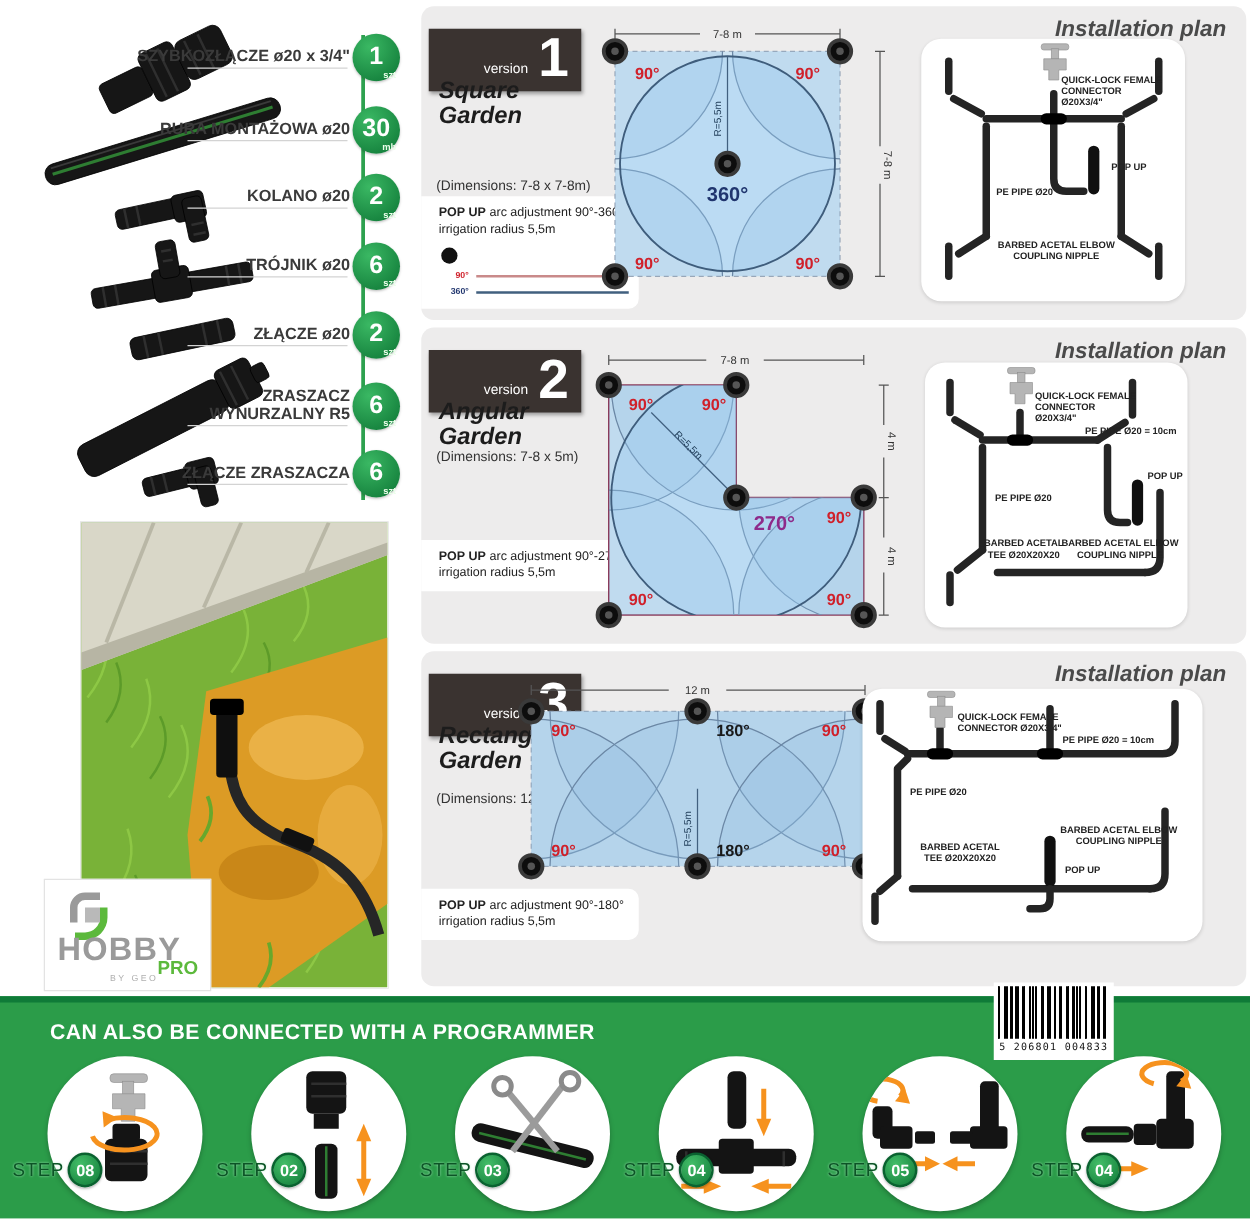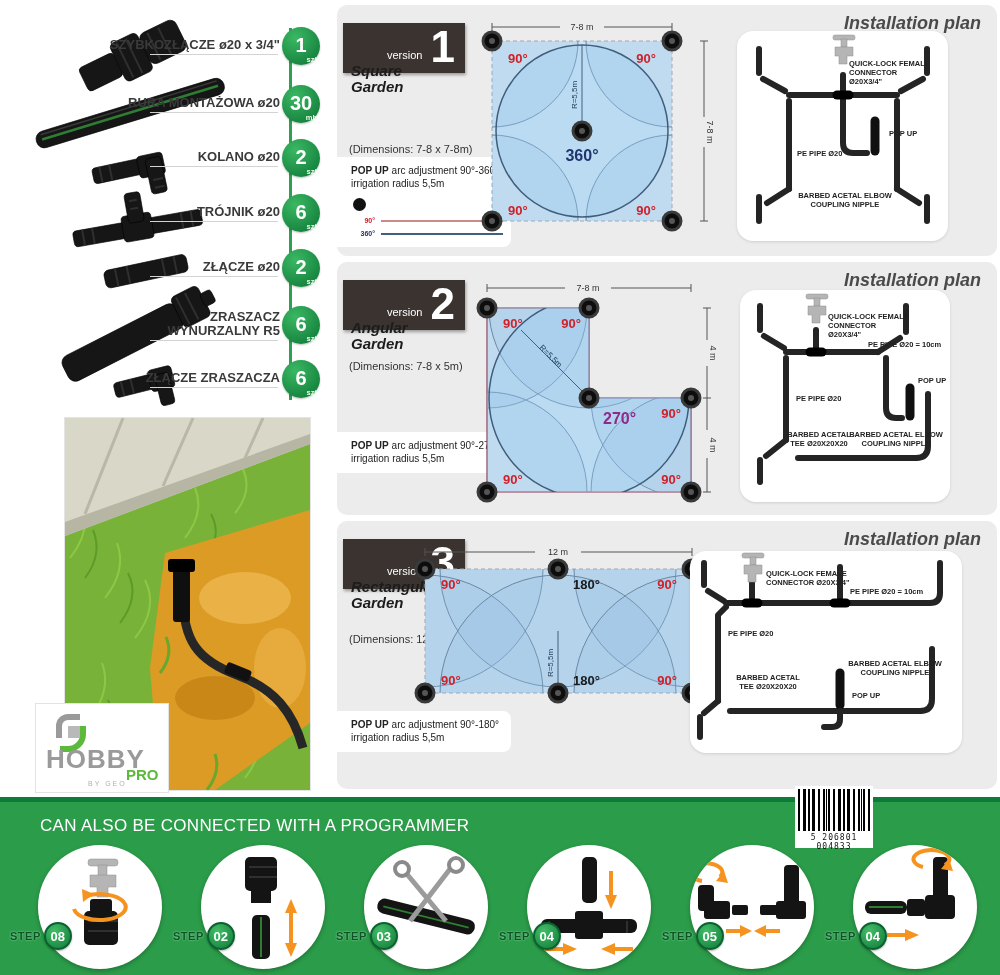--- a/index.html
+++ b/index.html
@@ -23,21 +23,21 @@
   .logo-brand{position:absolute;left:10px;top:40px;font-size:26px;font-weight:800;color:#9a9a9a;letter-spacing:1px;}
   .logo-sub{position:absolute;left:90px;top:62px;font-size:15px;font-weight:800;color:#5cb93c;}
   .logo-by{position:absolute;left:52px;top:76px;font-size:7px;color:#b0b0b0;letter-spacing:2px;}
   
   .panel{position:absolute;left:337px;width:660px;background:#edecec;border-radius:10px;}
   .plan-title{position:absolute;top:8px;right:16px;font-style:italic;font-weight:700;font-size:18px;color:#4a4a4a;}
   .vbadge{position:absolute;left:6px;top:6px;width:122px;height:50px;background:#3a3330;color:#fff;
           box-shadow:1px 2px 3px rgba(0,0,0,.35);margin-top:12px;}
   .vword{position:absolute;left:44px;top:26px;font-size:11px;}
   .vnum{position:absolute;right:10px;top:-2px;font-size:44px;font-weight:800;line-height:52px;}
-  .gname{position:absolute;left:14px;top:58px;font-style:italic;font-weight:700;font-size:15px;line-height:1.05;color:#1c1c1c;}
+  .gname{position:absolute;left:14px;top:58px;font-style:italic;font-weight:700;font-size:19px;line-height:1.05;color:#1c1c1c;}
   .dims{position:absolute;left:12px;font-size:11px;color:#333;}
   .popup-box{position:absolute;left:0;width:152px;background:#fff;border-radius:0 8px 8px 0;padding:8px 8px 8px 14px;
              font-size:10px;line-height:1.25;color:#222;}
   .popup-box .b{font-weight:800;margin-right:3px;}
   .popup-dot{width:13px;height:13px;border-radius:50%;background:#111;margin:8px 0 6px 2px;}
   .legend-row{display:flex;align-items:center;font-size:7px;font-weight:700;margin-top:4px;}
   .legend-row .lbl{width:24px;text-align:right;margin-right:6px;}
   .legend-row .ln{height:2px;flex:1;}
   .garden{position:absolute;}
   .dim{stroke:#555;stroke-width:1;}
@@ -54,30 +54,30 @@
   .angC{font:800 16px "Liberation Sans",sans-serif;}
   .red{fill:#d0202a;} .navy{fill:#20356e;} .purple{fill:#8e2a8a;} .blk{fill:#1a1a1a;}
   .planbox{position:absolute;background:#fff;border-radius:16px;box-shadow:0 1px 3px rgba(0,0,0,.12);}
   .pipes path{stroke:#242424;stroke-width:6;fill:none;stroke-linecap:round;stroke-linejoin:round;}
   .pipes path.thick{stroke-width:9;stroke:#101010;}
   .pipes path.fitg{stroke:#000;stroke-width:9;}
   .tap{fill:#b5b5b5;stroke:#8f8f8f;stroke-width:.5;}
   .plbl{position:absolute;font-size:7.5px;line-height:1.2;color:#222;font-weight:600;}
   
   .banner{position:absolute;left:0;top:797px;width:1000px;height:178px;background:#2b9c49;border-top:5px solid #0f7b38;box-sizing:border-box;}
-  .banner-title{position:absolute;left:40px;top:14px;color:#fff;font-weight:400;font-size:17px;letter-spacing:.3px;}
-  .barcode{position:absolute;left:795px;top:786px;width:78px;height:62px;background:#fff;padding:3px;box-sizing:border-box;}
+  .banner-title{position:absolute;left:40px;top:14px;color:#fff;font-weight:700;font-size:17px;letter-spacing:.3px;}
+  .barcode{position:absolute;left:795px;top:786px;width:96px;height:62px;background:#fff;padding:3px;box-sizing:border-box;}
   .bars{height:42px;background-color:#fff;background-image:
         repeating-linear-gradient(90deg,#000 0 2px,transparent 2px 5px),
         repeating-linear-gradient(90deg,#000 0 1px,transparent 1px 7px);}
   .bc-digits{text-align:center;font-family:"DejaVu Sans Mono",monospace;font-size:8px;letter-spacing:1px;color:#111;margin-top:2px;}
   .stepcirc{position:absolute;top:845px;width:124px;height:124px;border-radius:50%;background:#fff;overflow:hidden;
             box-shadow:0 2px 4px rgba(0,0,0,.25);}
   .step-badge{position:absolute;top:922px;display:flex;align-items:center;z-index:5;}
-  .step-word{font-weight:700;font-size:11px;color:#0c5426;letter-spacing:.5px;text-shadow:0 0 2px rgba(180,240,200,.9);}
+  .step-word{font-weight:400;font-size:15px;color:#0c5426;letter-spacing:.5px;text-shadow:0 0 2px rgba(180,240,200,.9);}
   .step-num{width:24px;height:24px;border-radius:50%;margin-left:3px;
             background:radial-gradient(circle at 35% 30%, #43bd68, #107a38);
             border:2px solid #0a6230;color:#fff;font-weight:800;font-size:13px;
             display:flex;align-items:center;justify-content:center;box-shadow:0 1px 2px rgba(0,0,0,.3);}
   .dark{fill:#141414;} .pgreen{stroke:#2e7d32;stroke-width:2;} 
   .oarrow{stroke:#f6921e;stroke-width:4;fill:none;} .ohead{fill:#f6921e;}
   .metal{stroke:#9b9b9b;stroke-width:5;fill:none;}
 </style>
 </head>
 <body>

